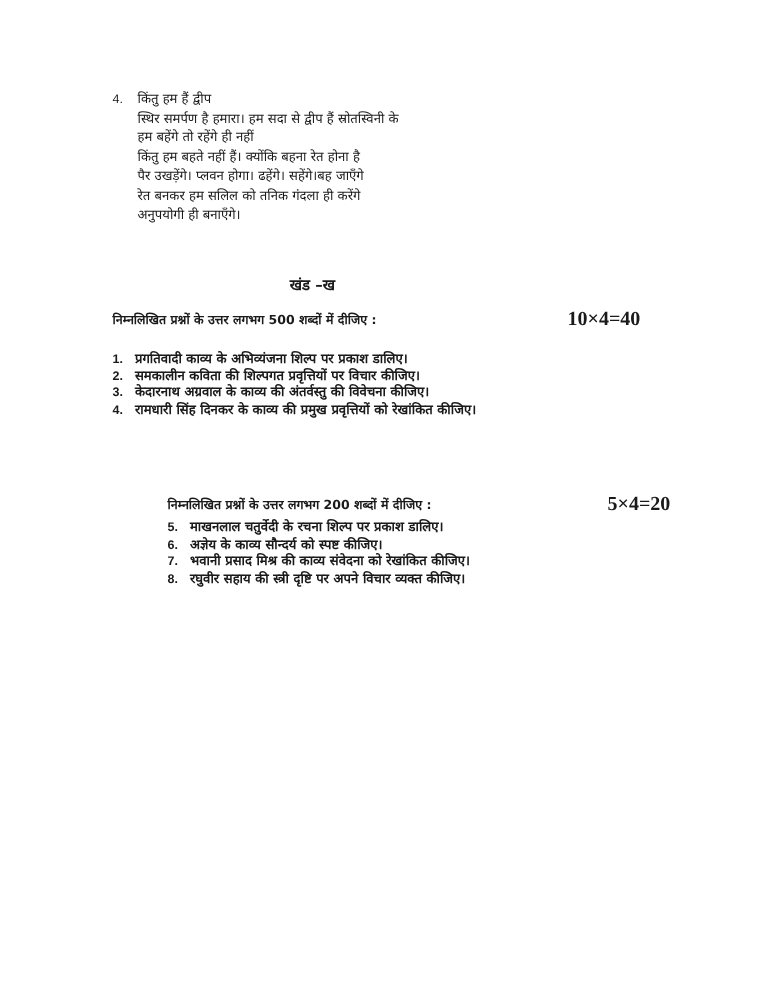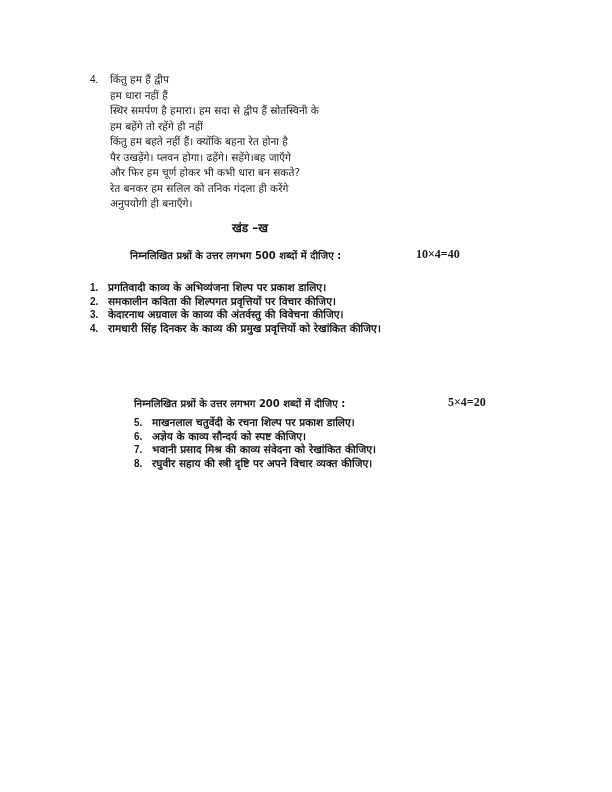--- a/index.html
+++ b/index.html
@@ -5,47 +5,45 @@
   html, body { margin:0; padding:0; background:#ffffff; }
   body { width:612px; height:792px; position:relative; overflow:hidden;
          font-family:"DejaVu Sans", sans-serif; color:#1a1a1a; }
   .page { position:absolute; left:0; top:0; width:612px; height:792px; }
   .poem { position:absolute; left:90px; top:72px; font-size:10.5px; line-height:15.5px; }
   .poem .num { position:absolute; left:0; top:0; font-family:"Liberation Sans", sans-serif; font-size:10px; }
   .poem .lines { margin-left:20px; }
   .poem .line { white-space:nowrap; }
   .section-head { position:absolute; left:0; width:500px; text-align:center; font-weight:bold; font-size:12px; }
   .instr { position:absolute; left:90px; font-weight:bold; font-size:10px; white-space:nowrap; }
-  .marks { position:absolute; font-family:"Liberation Serif", serif; font-weight:bold; font-size:12px; }
+  .marks { position:absolute; font-family:"Liberation Serif", serif; font-weight:bold; font-size:16px;margin-left:38px; }
   .qlist { position:absolute; left:90px; font-size:10.5px; line-height:13.5px; }
   .q { white-space:nowrap;font-weight:bold; }
   .q .qn { display:inline-block; width:18px; font-family:"Liberation Sans", sans-serif; font-size:10px; }
 </style>
 </head>
 <body>
 
 <div class="page">
 
   <div class="poem">
     <span class="num">4.</span>
     <div class="lines">
       <div class="line">किंतु हम हैं द्वीप</div>
-      <div class="line">हम धारा नहीं हैं</div>
       <div class="line">स्थिर समर्पण है हमारा। हम सदा से द्वीप हैं स्रोतस्विनी के</div>
       <div class="line">हम बहेंगे तो रहेंगे ही नहीं</div>
       <div class="line">किंतु हम बहते नहीं हैं। क्योंकि बहना रेत होना है</div>
       <div class="line">पैर उखड़ेंगे। प्लवन होगा। ढहेंगे। सहेंगे।बह जाएँगे</div>
-      <div class="line">और फिर हम चूर्ण होकर भी कभी धारा बन सकते?</div>
       <div class="line">रेत बनकर हम सलिल को तनिक गंदला ही करेंगे</div>
       <div class="line">अनुपयोगी ही बनाएँगे।</div>
     </div>
   </div>
 
   <div class="section-head" style="top:219px;">खंड –ख</div>
-  <div class="instr" style="top:248px;margin-left:40px;">निम्नलिखित प्रश्नों के उत्तर लगभग 500 शब्दों में दीजिए :</div>
+  <div class="instr" style="top:248px;">निम्नलिखित प्रश्नों के उत्तर लगभग 500 शब्दों में दीजिए :</div>
   <div class="marks" style="top:247px; left:416px;">10×4=40</div>
 
   <div class="qlist" style="top:281px;">
     <div class="q"><span class="qn">1.</span><span>प्रगतिवादी काव्य के अभिव्यंजना शिल्प पर प्रकाश डालिए।</span></div>
     <div class="q"><span class="qn">2.</span><span>समकालीन कविता की शिल्पगत प्रवृत्तियों पर विचार कीजिए।</span></div>
     <div class="q"><span class="qn">3.</span><span>केदारनाथ अग्रवाल के काव्य की अंतर्वस्तु की विवेचना कीजिए।</span></div>
     <div class="q"><span class="qn">4.</span><span>रामधारी सिंह दिनकर के काव्य की प्रमुख प्रवृत्तियों को रेखांकित कीजिए।</span></div>
   </div>
 
   <div class="instr" style="top:396px;margin-left:44px;">निम्नलिखित प्रश्नों के उत्तर लगभग 200 शब्दों में दीजिए :</div>

